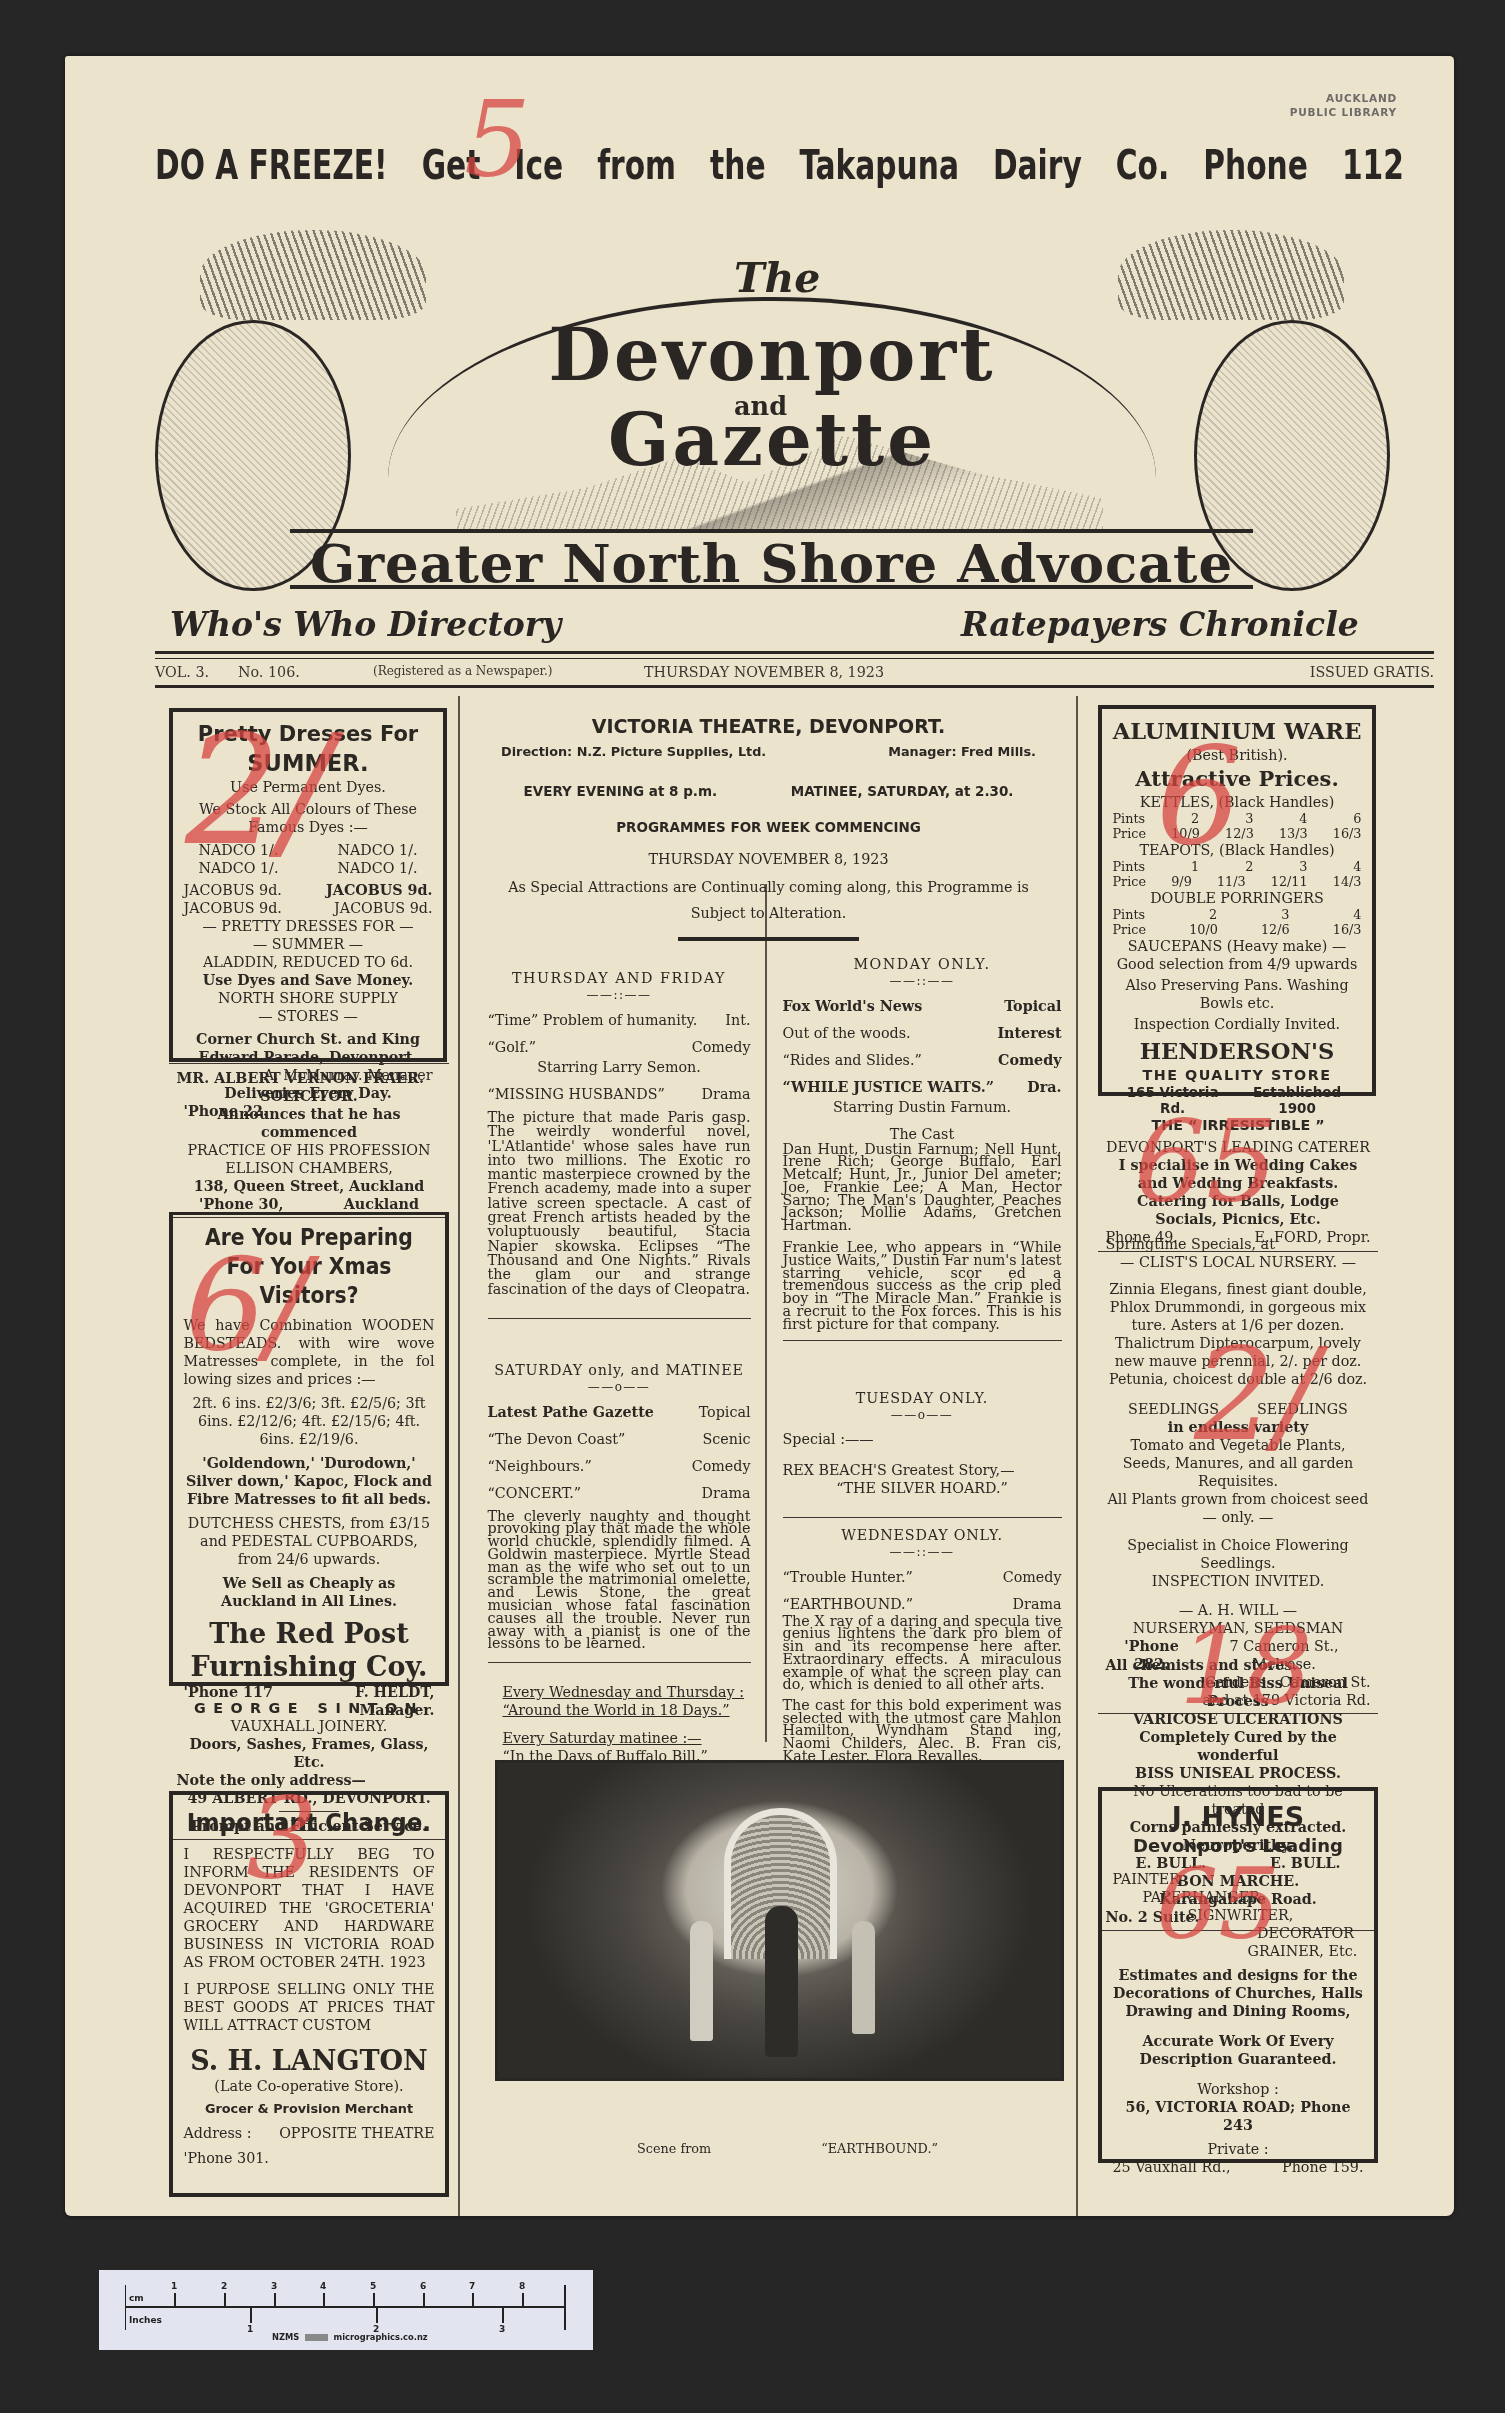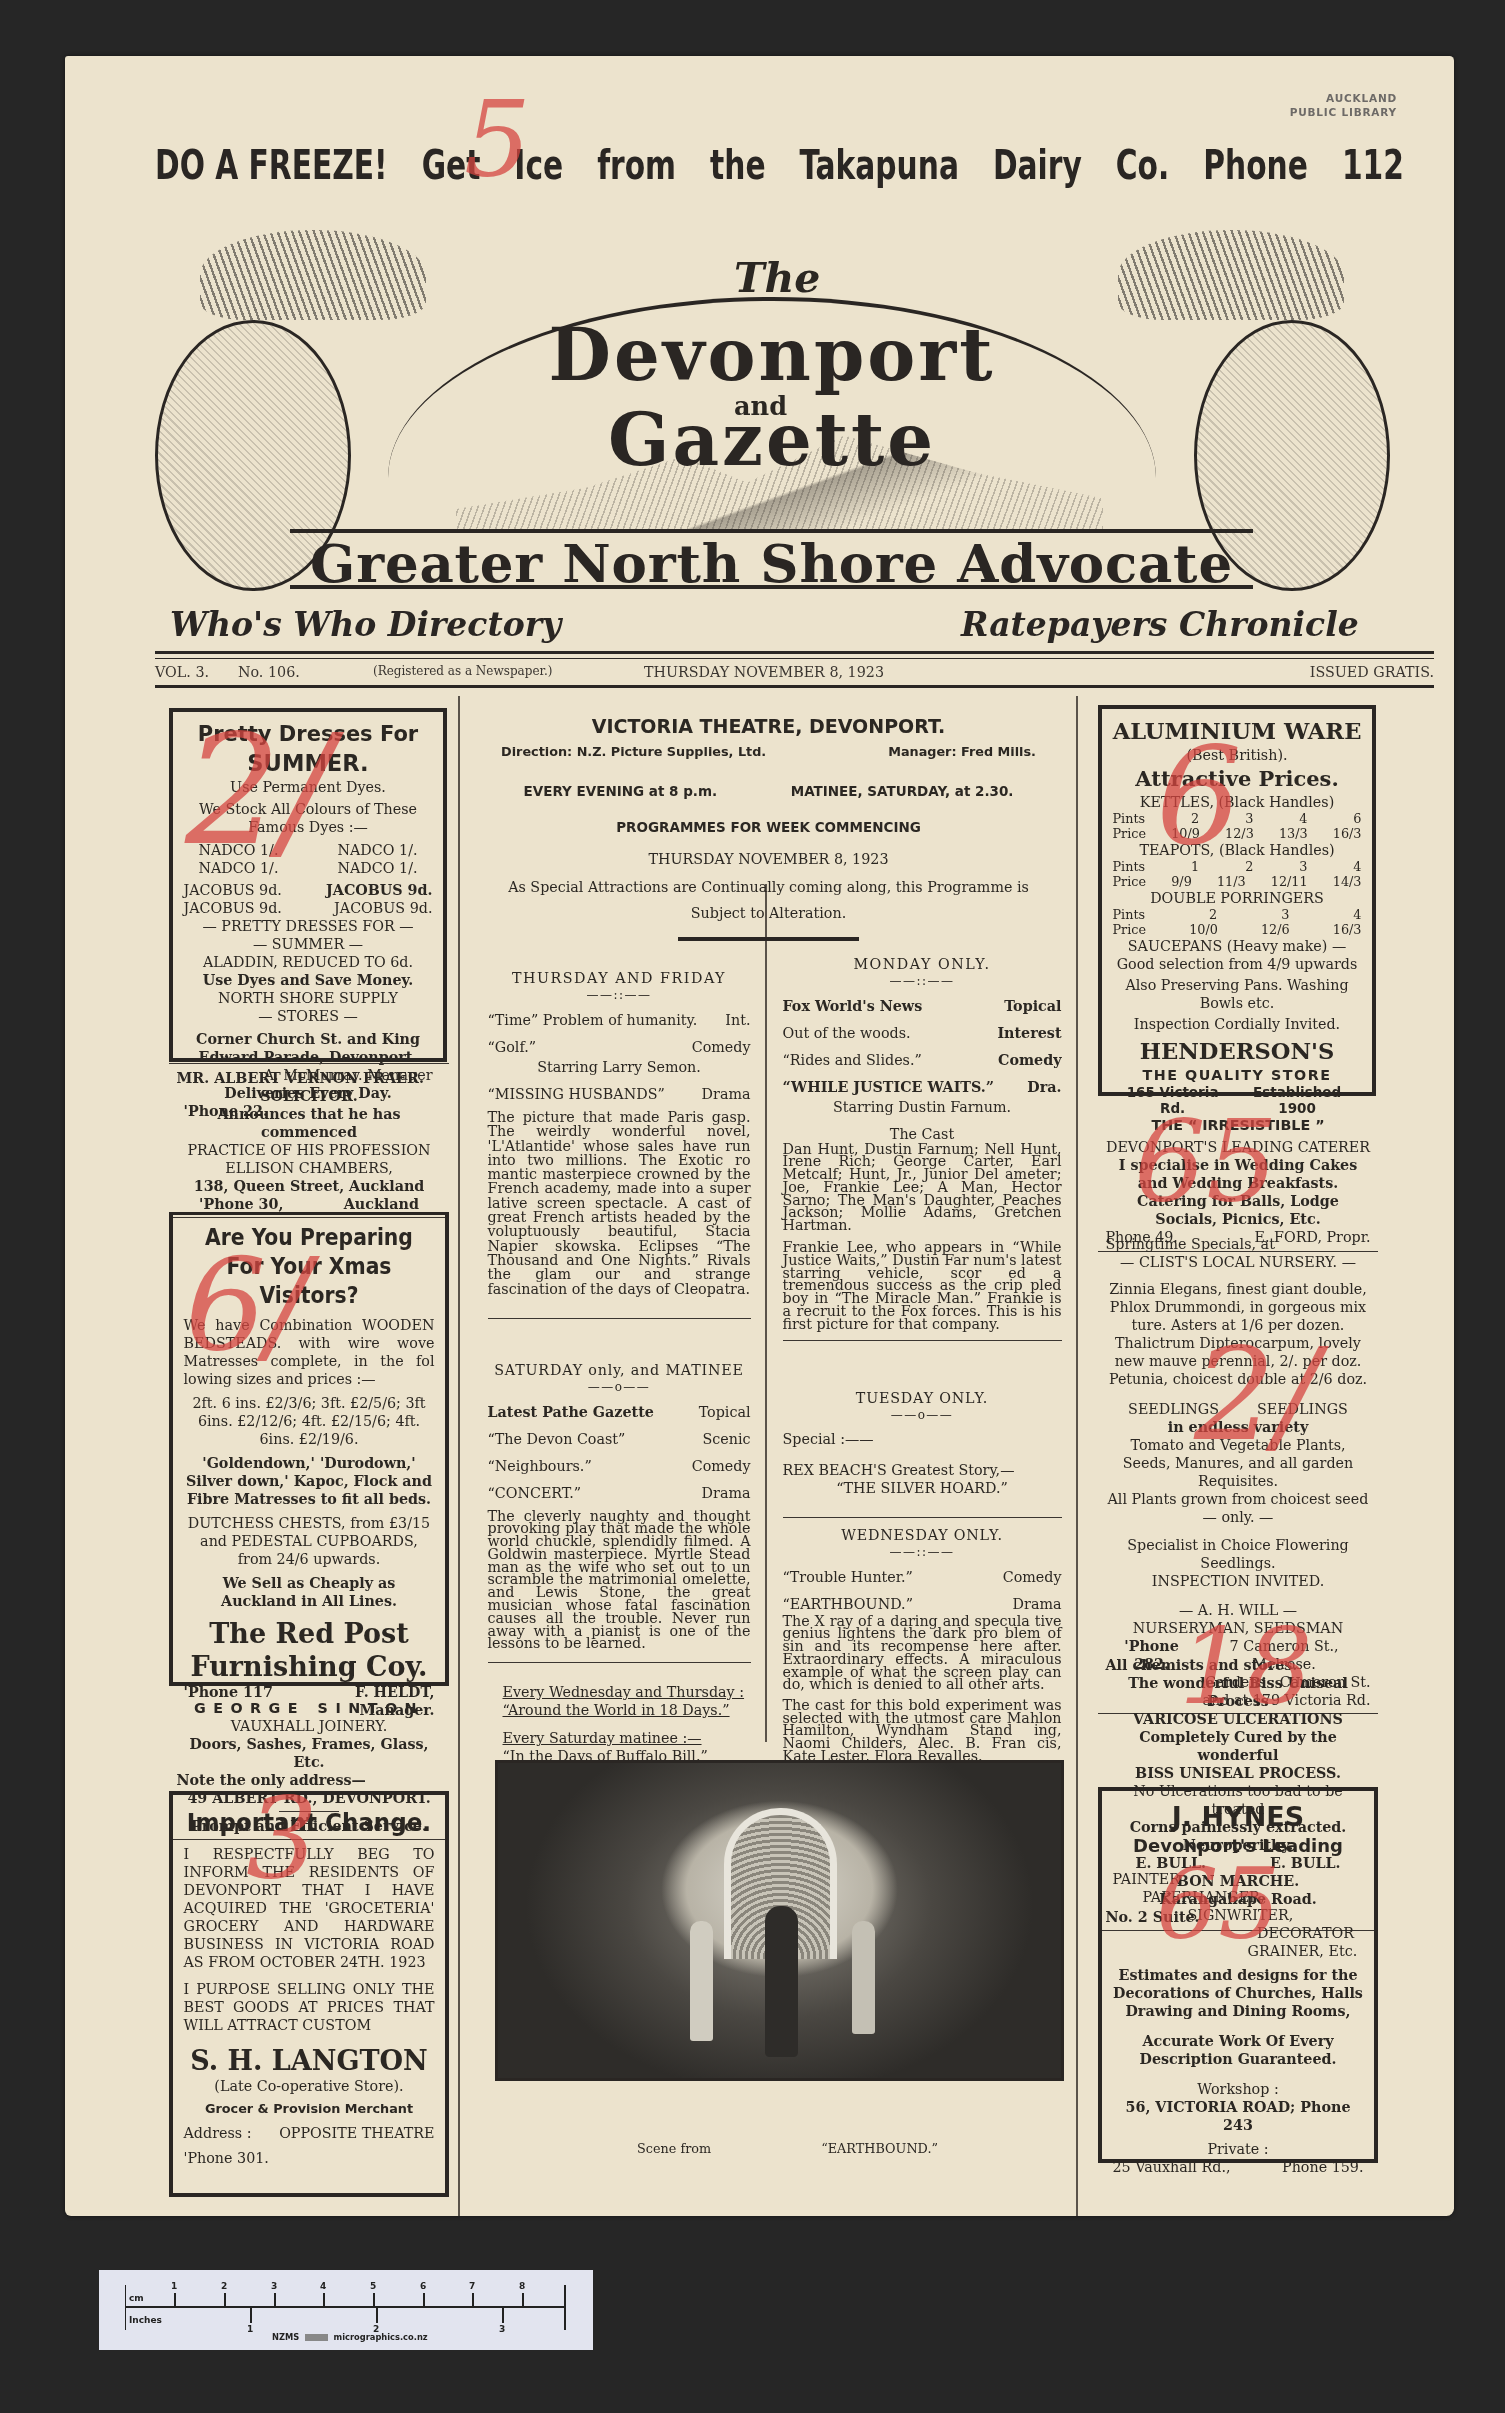--- a/index.html
+++ b/index.html
@@ -361,21 +361,21 @@
     <div class="prog-item">
         <span>“Rides and Slides.”</span>
         <span class="b">Comedy</span>
       </div>
     <div class="prog-item">
         <span class="b">“WHILE JUSTICE WAITS.”</span>
         <span class="b">Dra.</span>
       </div>
     <span class="t" style="text-align:center;">Starring Dustin Farnum.</span>
     <span class="t" style="text-align:center;margin-top:9px;">The Cast</span>
-    <span class="t tj" style="line-height:12.8px;">Dan Hunt, Dustin Farnum; Nell Hunt, Irene Rich; George Carter, Earl Metcalf; Hunt, Jr., Junior Del ameter; Joe, Frankie Lee; A Man, Hector Sarno; The Man's Daughter, Peaches Jackson; Mollie Adams, Gretchen Hartman.</span>
+    <span class="t tj" style="line-height:12.8px;">Dan Hunt, Dustin Farnum; Nell Hunt, Irene Rich; George Buffalo, Earl Metcalf; Hunt, Jr., Junior Del ameter; Joe, Frankie Lee; A Man, Hector Sarno; The Man's Daughter, Peaches Jackson; Mollie Adams, Gretchen Hartman.</span>
     <span class="t tj" style="margin-top:9px;line-height:12.8px;">Frankie Lee, who appears in “While Justice Waits,” Dustin Far num's latest starring vehicle, scor ed a tremendous success as the crip pled boy in “The Miracle Man.” Frankie is a recruit to the Fox forces. This is his first picture for that company.</span>
     <div class="hr" style="margin-top:9px;"></div>
   </div>
 
   <div class="box-open" style="left:710px;top:1328px;width:294px;text-align:left;">
     <span class="t" style="text-align:center;letter-spacing:0.8px;">TUESDAY ONLY.</span>
     <span class="orn">——o——</span>
     <span class="t" style="margin-top:7.5px;">Special :——</span>
     <span class="t" style="margin-top:13.5px;">REX BEACH'S Greatest Story,—</span>
     <span class="t" style="text-align:center;">“THE SILVER HOARD.”</span>

